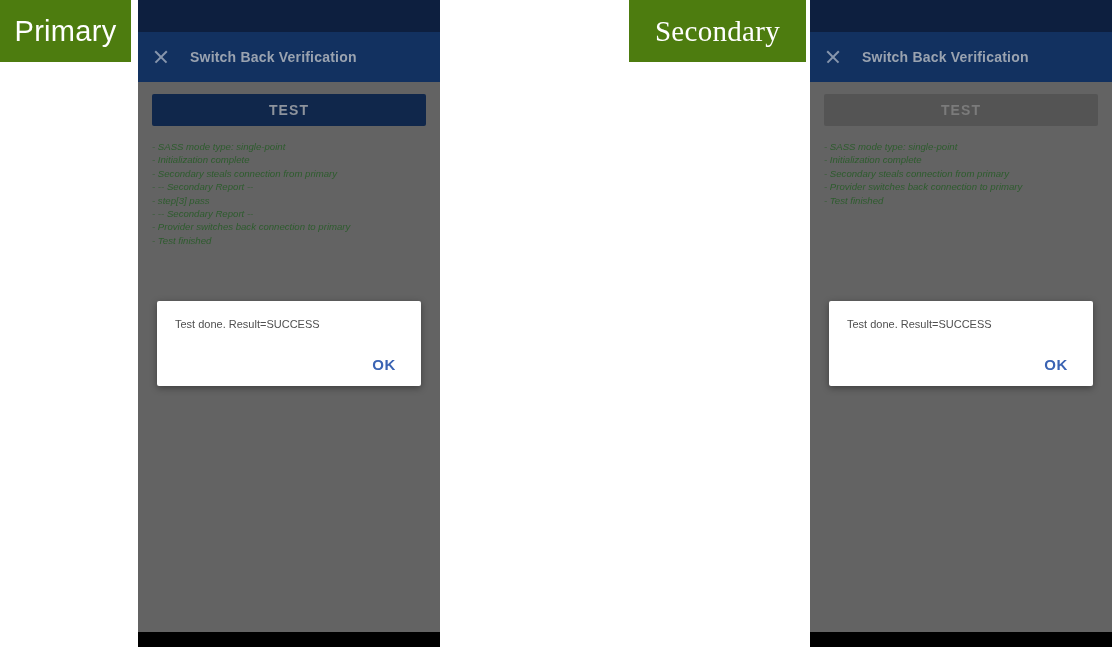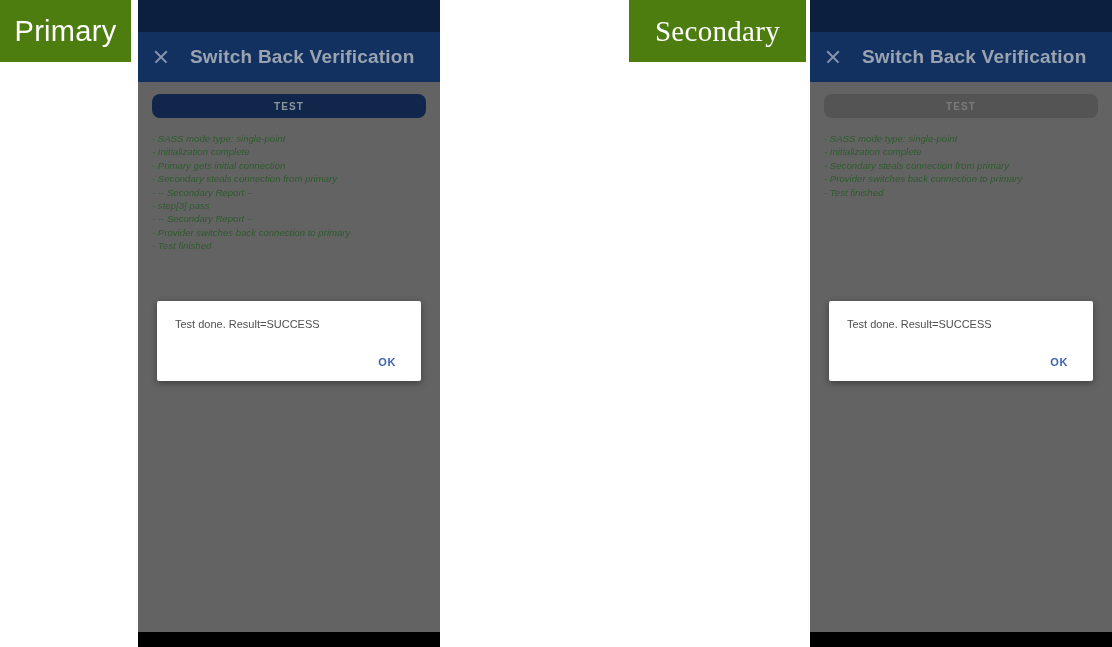--- a/index.html
+++ b/index.html
@@ -26,31 +26,31 @@
     width:18px; height:18px; flex:0 0 18px;
     position:relative; opacity:.62; margin-right:20px;
   }
   .close-icon::before, .close-icon::after {
     content:""; position:absolute; left:1px; top:8px;
     width:16px; height:1.6px; background:#cfd4dc;
   }
   .close-icon::before { transform:rotate(45deg); }
   .close-icon::after  { transform:rotate(-45deg); }
   .app-bar-title {
-    font-size:19px; font-weight:bold; color:#9aa3b0;
+    font-size:14px; font-weight:bold; color:#9aa3b0;
     letter-spacing:.2px; white-space:nowrap;
   }
 
   .body-area { padding:12px 14px 0 14px; }
 
   .test-button {
-    display:block; width:100%; height:24px;
-    border:none; border-radius:8px;
+    display:block; width:100%; height:32px;
+    border:none; border-radius:2px;
     font-family:"Liberation Sans", sans-serif;
-    font-size:10px; font-weight:bold; letter-spacing:1.1px;
+    font-size:14px; font-weight:bold; letter-spacing:1.1px;
     cursor:pointer;
   }
   .test-button.enabled  { background:#10274b; color:#8e949d; }
   .test-button.disabled { background:#545454; color:#7b7b7b; cursor:default; }
 
   .log {
     margin-top:14px;
     font-size:9.6px; line-height:13.4px;
     color:#2d5c2d; white-space:nowrap;font-style:italic;
   }
@@ -61,21 +61,21 @@
   .dialog {
     background:#ffffff; border-radius:2px;
     box-shadow:0 2px 7px rgba(0,0,0,.38);
     padding:16px 18px 8px 18px;
   }
   .dialog-message { font-size:11px; color:#4f4f4f; line-height:15px; }
   .dialog-actions { display:flex; justify-content:flex-end; margin-top:19px; }
   .dialog-ok {
     background:none; border:none;
     font-family:"Liberation Sans", sans-serif;
-    font-size:11px; font-weight:bold; letter-spacing:.6px;
+    font-size:15px; font-weight:bold; letter-spacing:.6px;
     color:#3a63b3; padding:5px 7px; cursor:pointer;
   }
 
   .nav-bar { position:absolute; left:0; right:0; bottom:0; height:15px; background:#000000; }
 
   
   .caption {
     position:absolute; top:0; height:62px;
     background:#4d7c0f; display:flex; align-items:center;
     color:#ffffff; font-size:29px; letter-spacing:.3px;
@@ -94,21 +94,20 @@
     <div class="app-bar">
       <span class="close-icon"></span>
       <span class="app-bar-title">Switch Back Verification</span>
     </div>
 
     <div class="body-area">
       <button class="test-button enabled">TEST</button>
       <div class="log">
           <span class="log-line">- SASS mode type: single-point</span>
           <span class="log-line">- Initialization complete</span>
-          <span class="log-line">- Primary gets initial connection</span>
           <span class="log-line">- Secondary steals connection from primary</span>
           <span class="log-line">- -- Secondary Report --</span>
           <span class="log-line">- step[3] pass</span>
           <span class="log-line">- -- Secondary Report --</span>
           <span class="log-line">- Provider switches back connection to primary</span>
           <span class="log-line">- Test finished</span>
         </div>
     </div>
 
     <div class="dialog-wrap">

